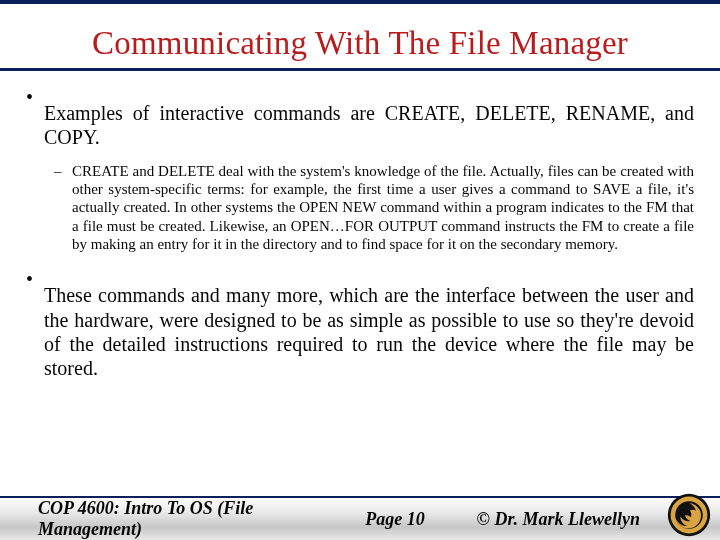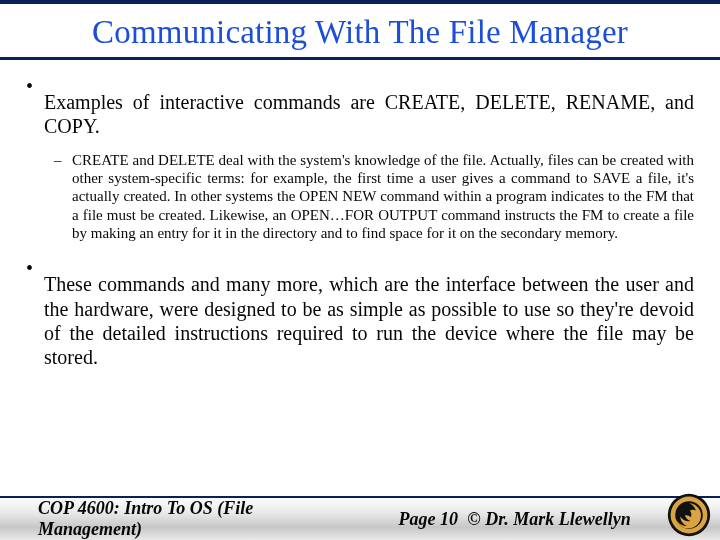--- a/index.html
+++ b/index.html
@@ -6,23 +6,23 @@
   html, body { width: 720px; height: 540px; font-family: "Times New Roman", Times, serif; background: #fff; }
   .slide {
     width: 720px; height: 540px;
     background: #fff;
     border-top: 4px solid #0b1f5b;
     position: relative;
     display: flex; flex-direction: column;
   }
   .title {
     font-size: 33px;
-    color: #1d4ed8;
+    color: #b91c1c;
     text-align: center;
-    margin-top: 10px;
+    margin-top: 21px;
     margin-bottom: 6px;
     font-weight: 400;
     letter-spacing: 0.2px;
     border-bottom: 3px solid #0b1f5b;
     padding-bottom: 6px;
     width: 100%;
   }
   .body {
     flex: 1;
     padding: 8px 26px 0 26px;
@@ -56,22 +56,22 @@
     display: flex;
     align-items: center;
     font-size: 18px;
     font-style: italic;
     font-weight: 700;
     font-family: "Times New Roman", Times, serif;
     color: #060606;
     padding: 0 10px;
   }
   .footer .course { flex: 0 0 46%; padding-left: 28px; }
-  .footer .page   { flex: 0 0 18%; text-align: right; }
-  .footer .author { flex: 0 0 26%; text-align: center; }
+  .footer .page   { flex: 0 0 18%; text-align: center; }
+  .footer .author { flex: 0 0 26%; text-align: right; }
   .logo {
     position: absolute;
     right: 8px; bottom: 2px;
     width: 46px; height: 46px;
   }
   .logo svg { width: 46px; height: 46px; }
 </style>
 </head>
 <body>
 

